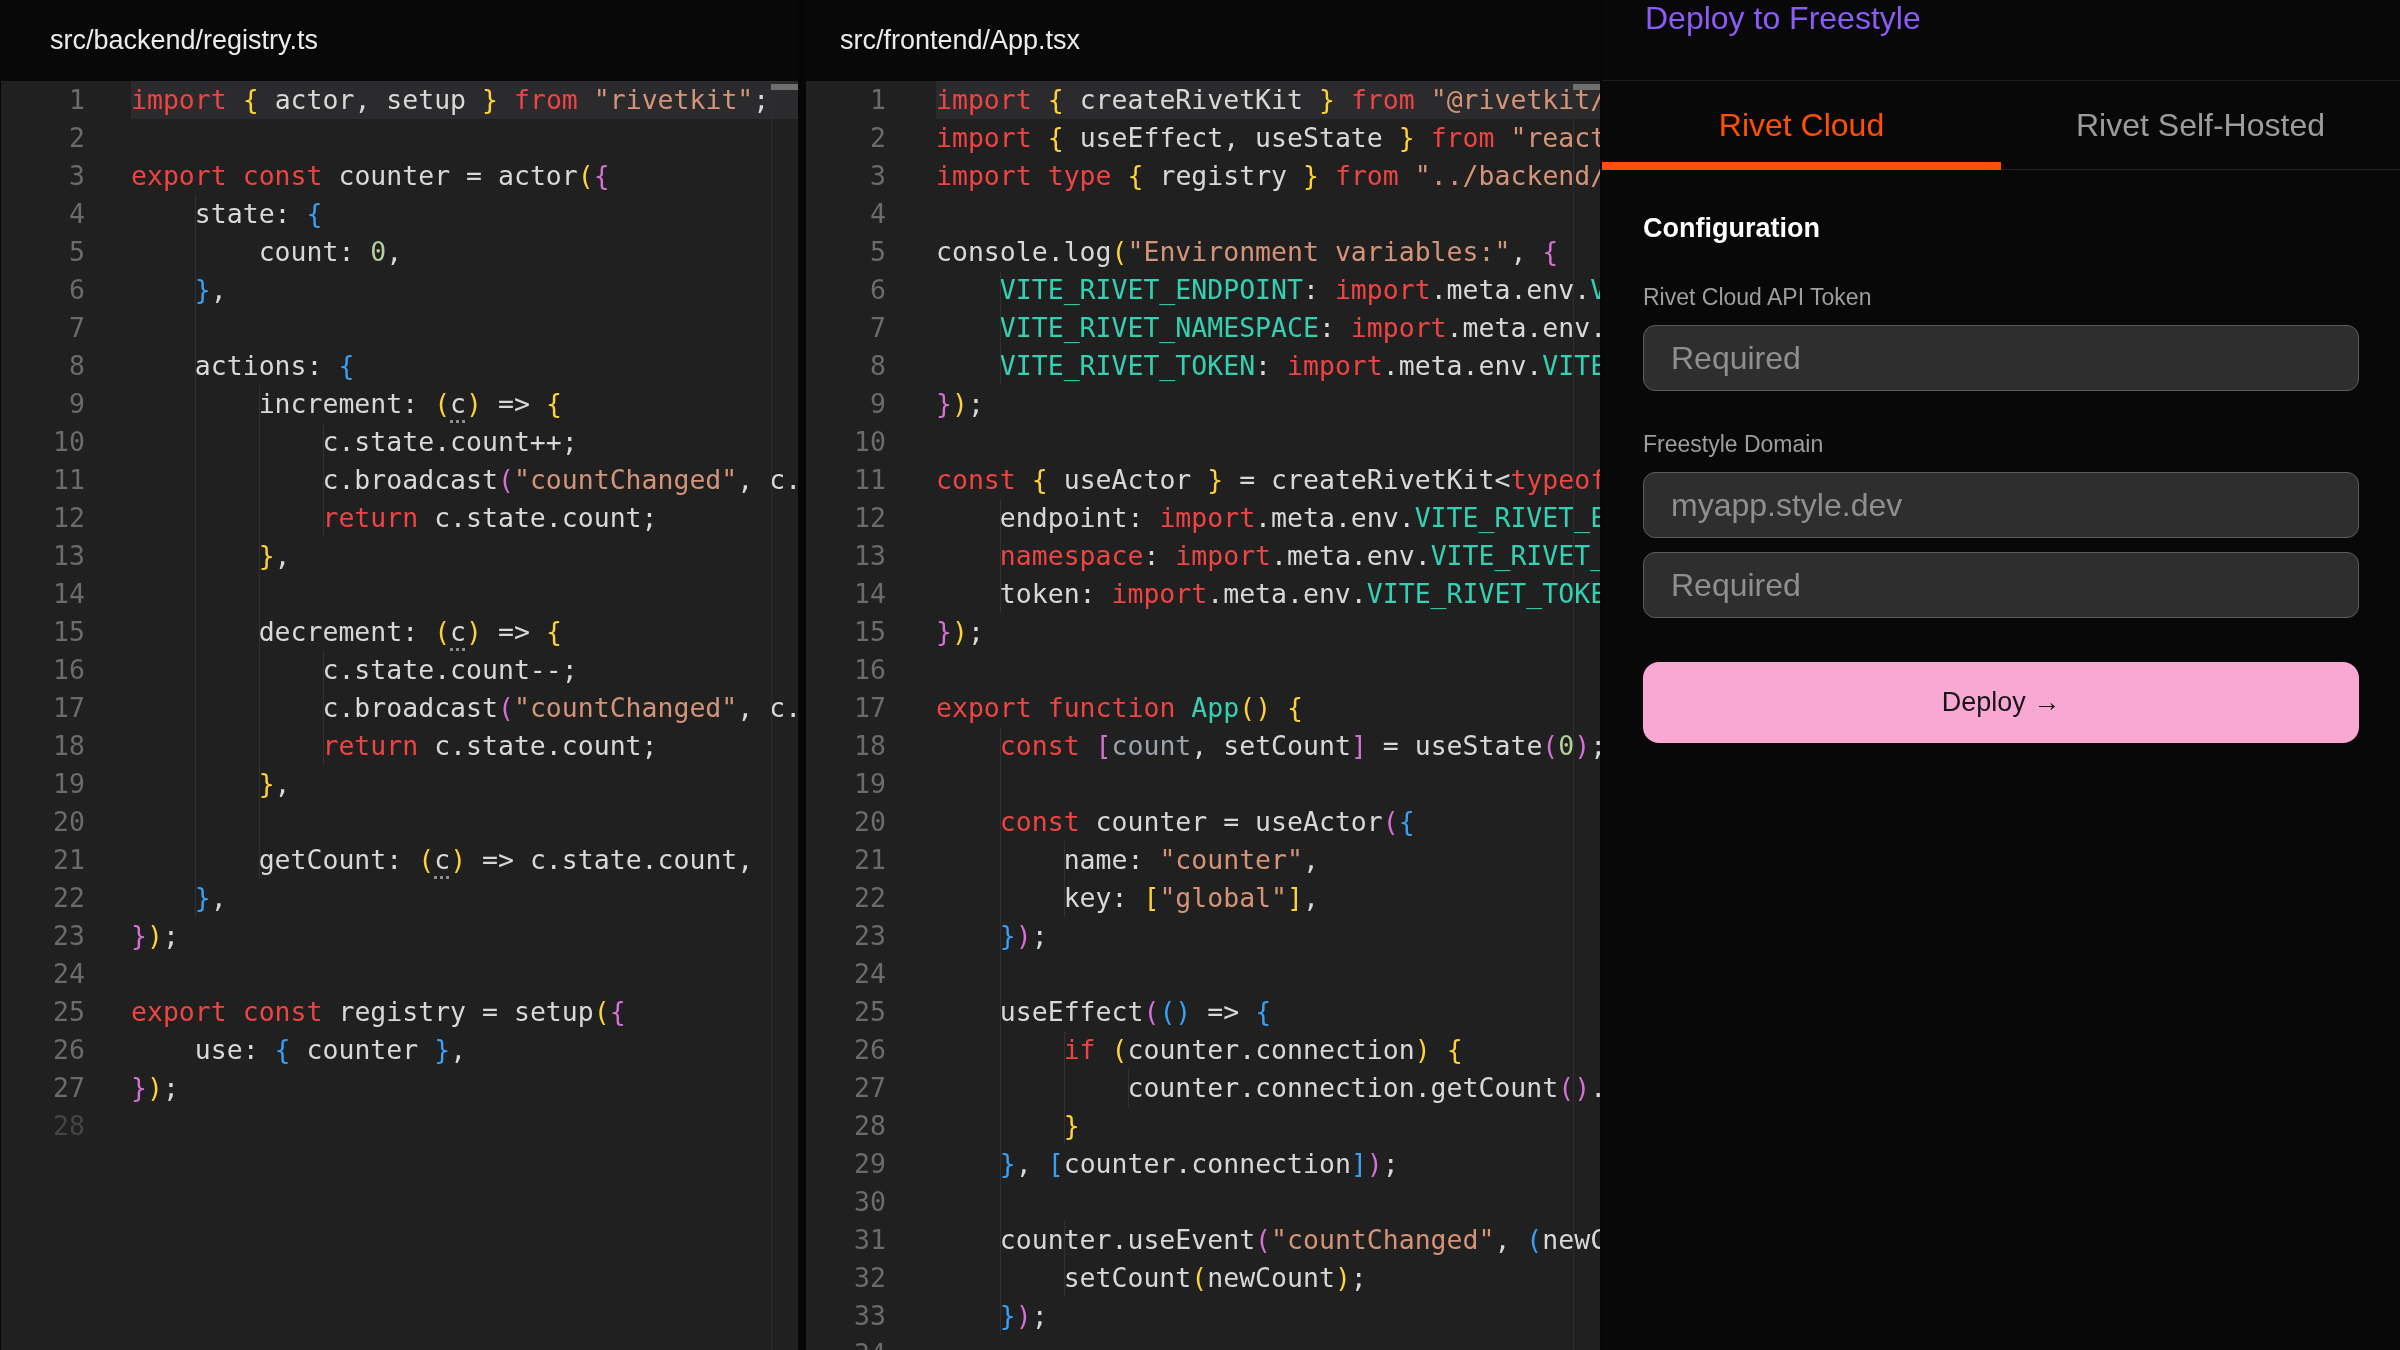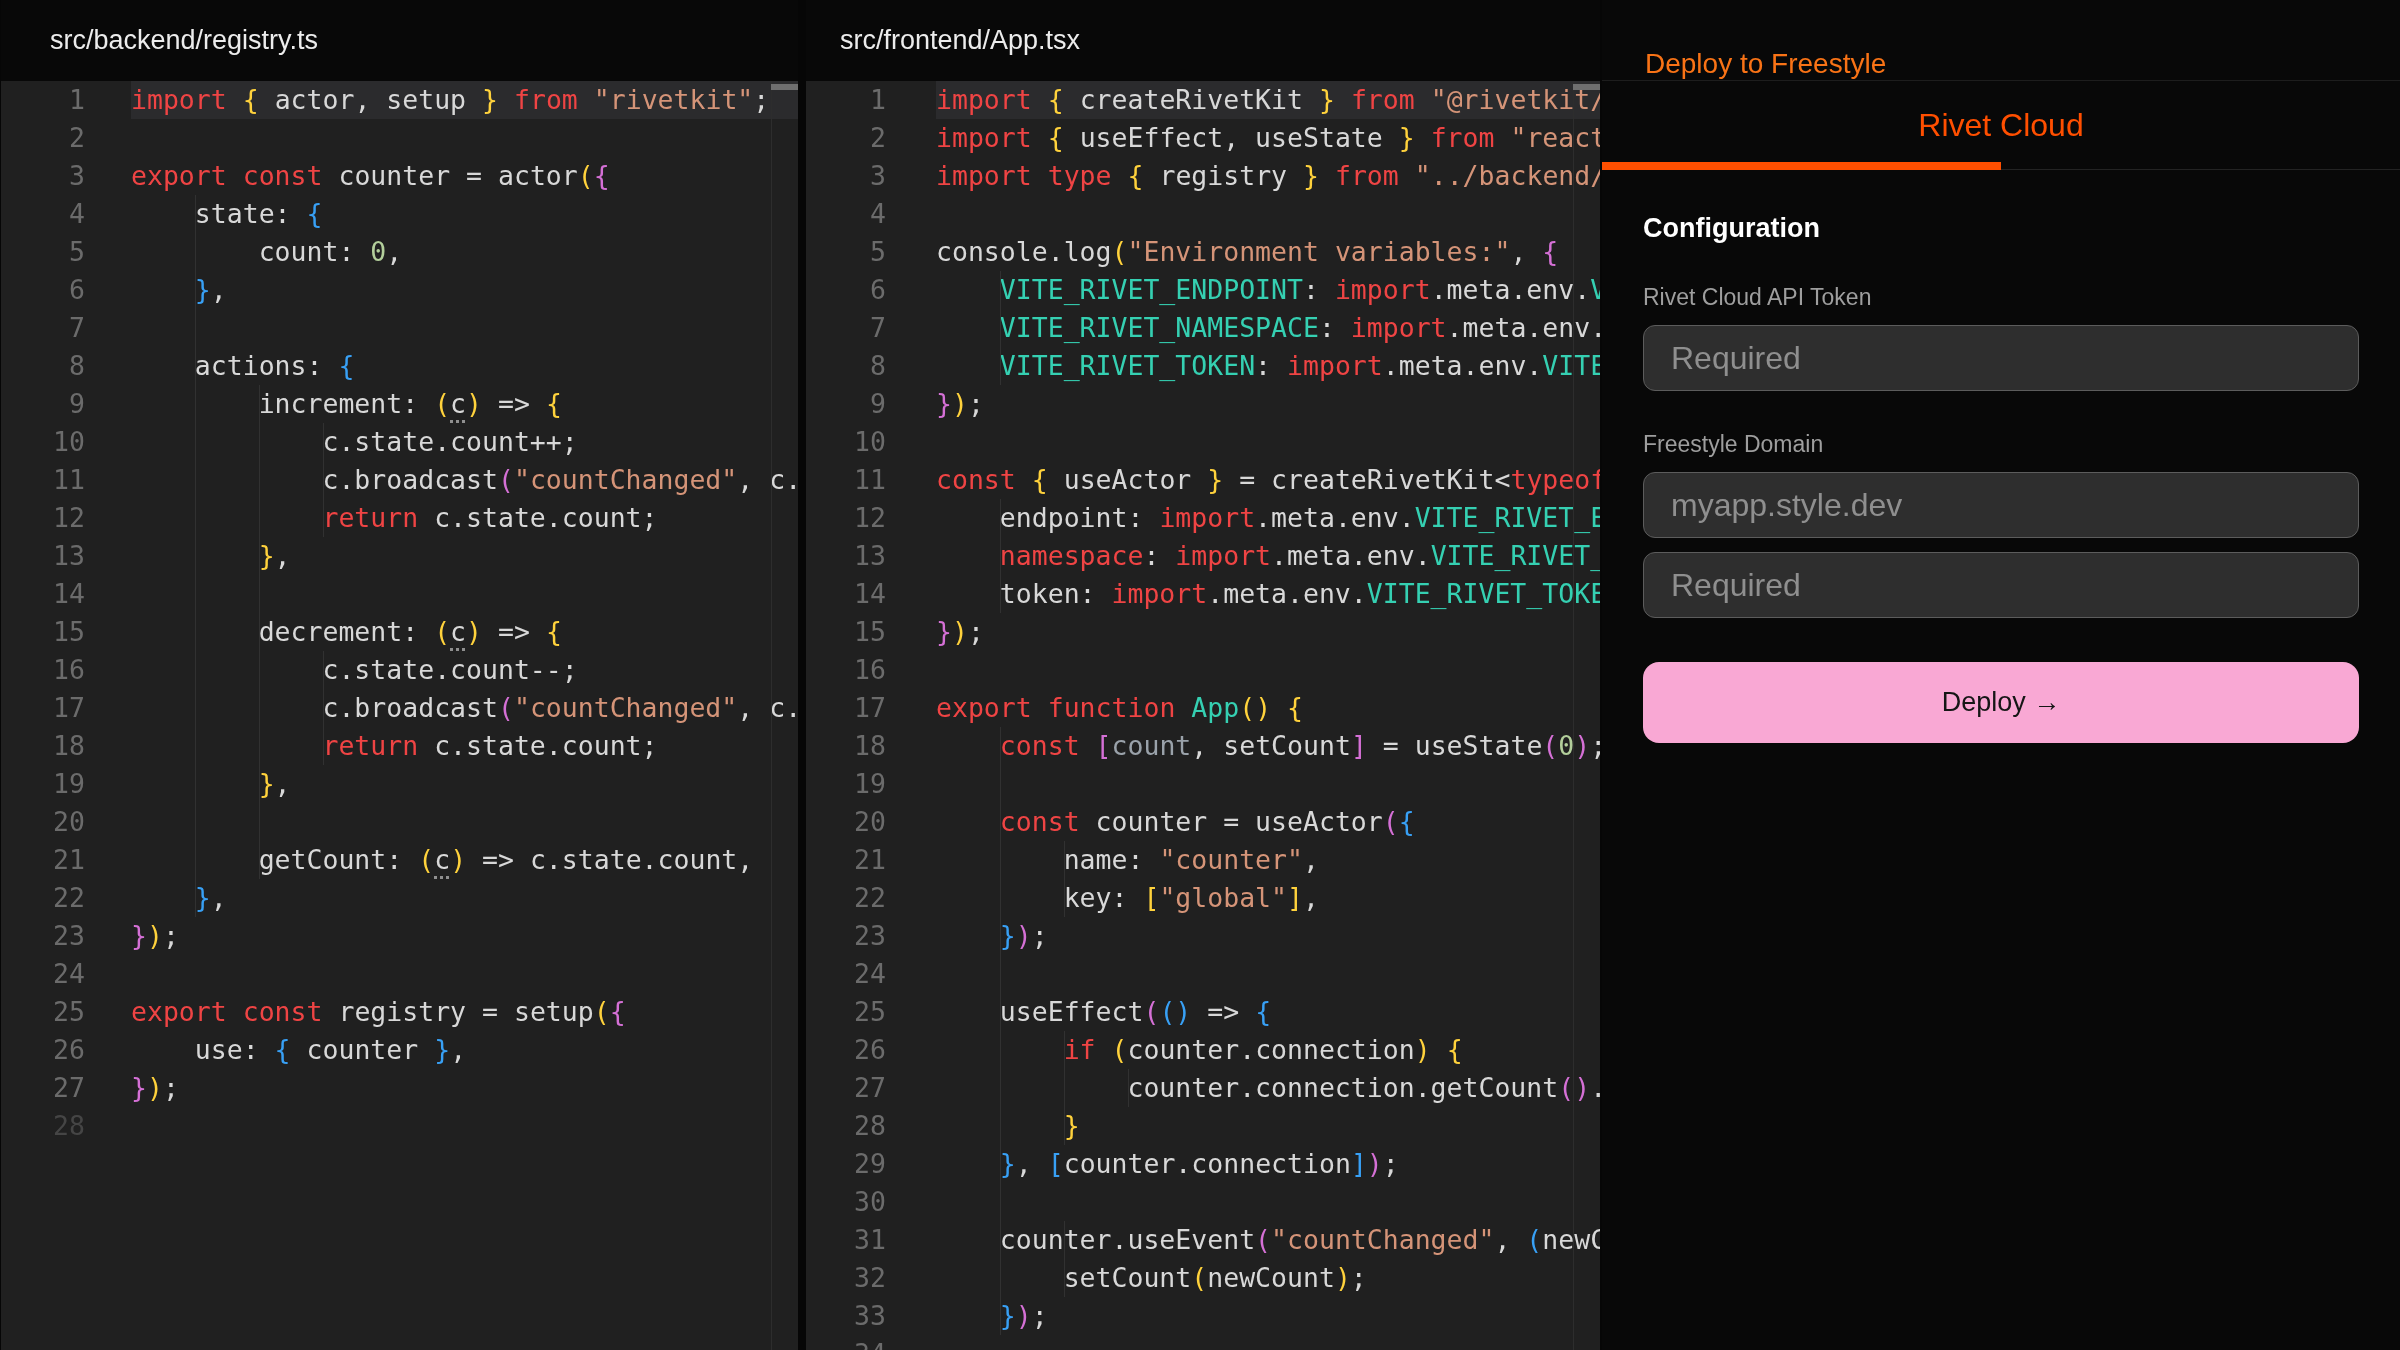--- a/index.html
+++ b/index.html
@@ -35,22 +35,22 @@
   .tok-s { color:#d59478; }          
   .tok-y { color:#ffd23c; }          
   .tok-p { color:#d570d6; }          
   .tok-b { color:#38a0f5; }          
   .tok-t { color:#35d0b2; }          
   .tok-n { color:#b3cf9b; }          
   .tok-d { color:#d8d8d8; text-decoration:underline dotted #8f8f8f 3px; text-underline-offset:7px; }
 
   
   .deploy { position:absolute; left:1602px; top:0; width:798px; height:1350px; background:#080808; }
-  .deploy-header { height:81px; display:flex; align-items:flex-end; padding-left:43px;
-                   color:#f97316; font-size:28px; border-bottom:1px solid #1d1d1d; }
+  .deploy-header { height:81px; display:flex; align-items:flex-start; padding-left:43px;
+                   color:#8b5cf6; font-size:32px; border-bottom:1px solid #1d1d1d; }
   .tabs { position:relative; height:89px; display:flex; border-bottom:1px solid #232323; }
   .tab { flex:1; display:flex; align-items:center; justify-content:center;
          font-size:32px; color:#9c9c9c; cursor:pointer; }
   .tab.active { color:#ff4f00; }
   .tab-underline { position:absolute; left:0; bottom:-1px; width:50%; height:8px; background:#ff4f00; }
   .deploy-body { padding:43px 41px 0 41px; }
   .section-heading { color:#fff; font-size:27px; font-weight:bold; }
   .field-label { margin-top:40px; color:#9e9e9e; font-size:23px; }
   .field-input { margin-top:14px; width:100%; height:66px; background:#2e2e2e;
                  border:1px solid #5c5c5c; border-radius:12px; padding:0 27px;
@@ -229,20 +229,23 @@
   </div>
 
   <div class="deploy">
     <div class="deploy-header">
       <span>Deploy to Freestyle</span>
     </div>
     <div class="tabs">
       <div class="tab active">
         <span>Rivet Cloud</span>
       </div>
+      <div class="tab">
+        <span>Rivet Self-Hosted</span>
+      </div>
       <div class="tab-underline"></div>
     </div>
     <div class="deploy-body">
       <div class="section-heading">Configuration</div>
 
       <div class="field-label">Rivet Cloud API Token</div>
       <input class="field-input" type="text" placeholder="Required" style="">
 
       <div class="field-label">Freestyle Domain</div>
       <input class="field-input" type="text" placeholder="myapp.style.dev" style="">

